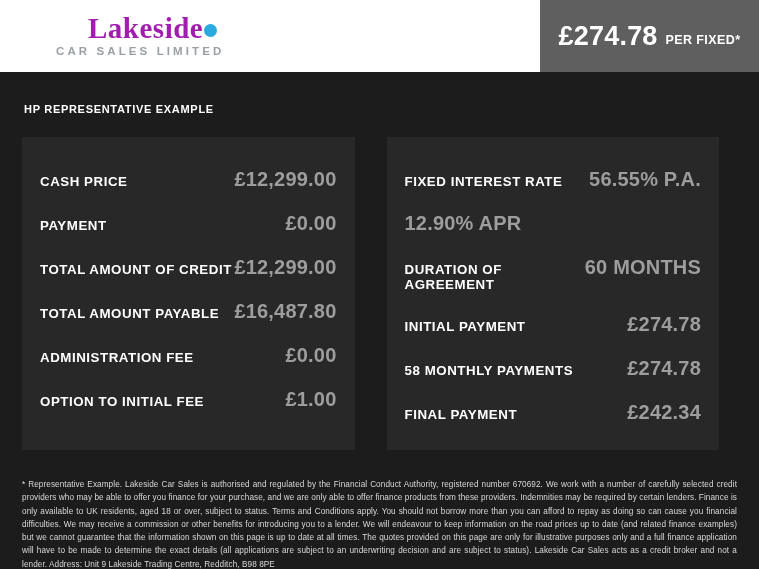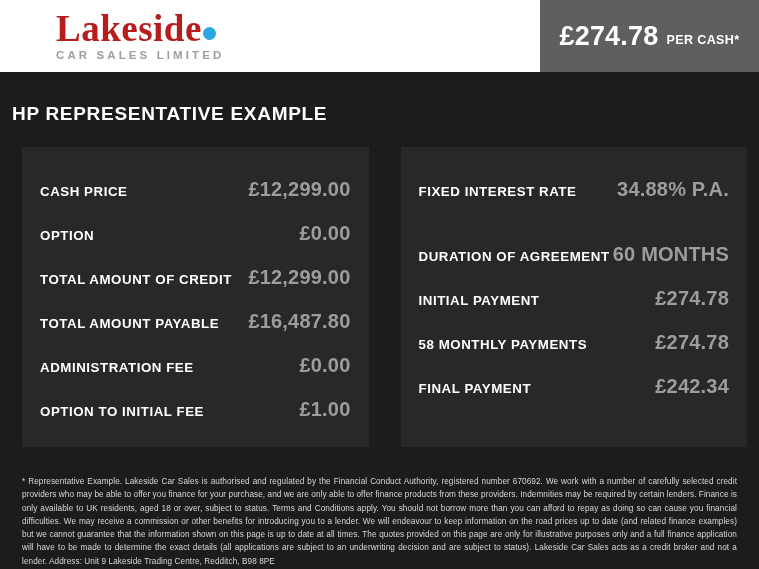--- a/index.html
+++ b/index.html
@@ -32,25 +32,26 @@
     display: flex;
     align-items: center;
     padding-left: 56px;
     box-sizing: border-box;
   }
   .logo-block {
     position: relative;
     line-height: 1;
   }
   .logo-main {
-    font-size: 37px;
-    font-weight: bold;
-    color: #b91c1c;
+    font-size: 29px;
+    font-weight: bold;
+    color: #a21caf;
     letter-spacing: 0.5px;
     font-family: "Liberation Serif", serif;
+    margin-left: 32px;
   }
   .logo-main .dot {
     display: inline-block;
     width: 13px;
     height: 13px;
     border-radius: 50%;
     background: #2aa9e0;
     margin-left: 1px;
     vertical-align: 1px;
   }
@@ -79,31 +80,31 @@
   .price-unit {
     font-size: 12.5px;
     font-weight: bold;
     letter-spacing: 0.4px;
     padding-top: 7px;
   }
 
   
   .title {
     color: #ffffff;
-    font-size: 19px;
+    font-size: 11px;
     font-weight: bold;
     letter-spacing: 0.7px;
-    padding: 31px 0 0 12px;
+    padding: 31px 0 0 24px;
   }
 
   
   .panels {
     display: flex;
     gap: 32px;
-    padding: 22px 12px 0 22px;
+    padding: 22px 40px 0 22px;
     box-sizing: border-box;
   }
   .panel {
     flex: 1 1 0;
     background: #282828;
     padding: 20px 18px 16px 18px;
     box-sizing: border-box;
     min-height: 268px;
   }
   .row {
@@ -143,35 +144,35 @@
 
   <div class="header">
     <div class="logo-area">
       <div class="logo-block">
         <div class="logo-main"><span>Lakeside</span><span class="dot"></span></div>
         <div class="logo-sub">CAR SALES LIMITED</div>
       </div>
     </div>
     <div class="price-area">
       <span class="price-value">£274.78</span>
-      <span class="price-unit">PER CASH*</span>
+      <span class="price-unit">PER FIXED*</span>
     </div>
   </div>
 
   <div class="title">HP REPRESENTATIVE EXAMPLE</div>
 
   <div class="panels">
 
     <div class="panel">
       <div class="row">
         <span class="row-label">CASH PRICE</span>
         <span class="row-value">£12,299.00</span>
       </div>
       <div class="row">
-        <span class="row-label">OPTION</span>
+        <span class="row-label">PAYMENT</span>
         <span class="row-value">£0.00</span>
       </div>
       <div class="row">
         <span class="row-label">TOTAL AMOUNT OF CREDIT</span>
         <span class="row-value">£12,299.00</span>
       </div>
       <div class="row">
         <span class="row-label">TOTAL AMOUNT PAYABLE</span>
         <span class="row-value">£16,487.80</span>
       </div>
@@ -181,23 +182,24 @@
       </div>
       <div class="row">
         <span class="row-label">OPTION TO INITIAL FEE</span>
         <span class="row-value">£1.00</span>
       </div>
     </div>
 
     <div class="panel">
       <div class="row">
         <span class="row-label">FIXED INTEREST RATE</span>
-        <span class="row-value">34.88% P.A.</span>
-      </div>
-      <div class="row">
+        <span class="row-value">56.55% P.A.</span>
+      </div>
+      <div class="row">
+        <span class="row-value">12.90% APR</span>
       </div>
       <div class="row">
         <span class="row-label">DURATION OF AGREEMENT</span>
         <span class="row-value">60 MONTHS</span>
       </div>
       <div class="row">
         <span class="row-label">INITIAL PAYMENT</span>
         <span class="row-value">£274.78</span>
       </div>
       <div class="row">

